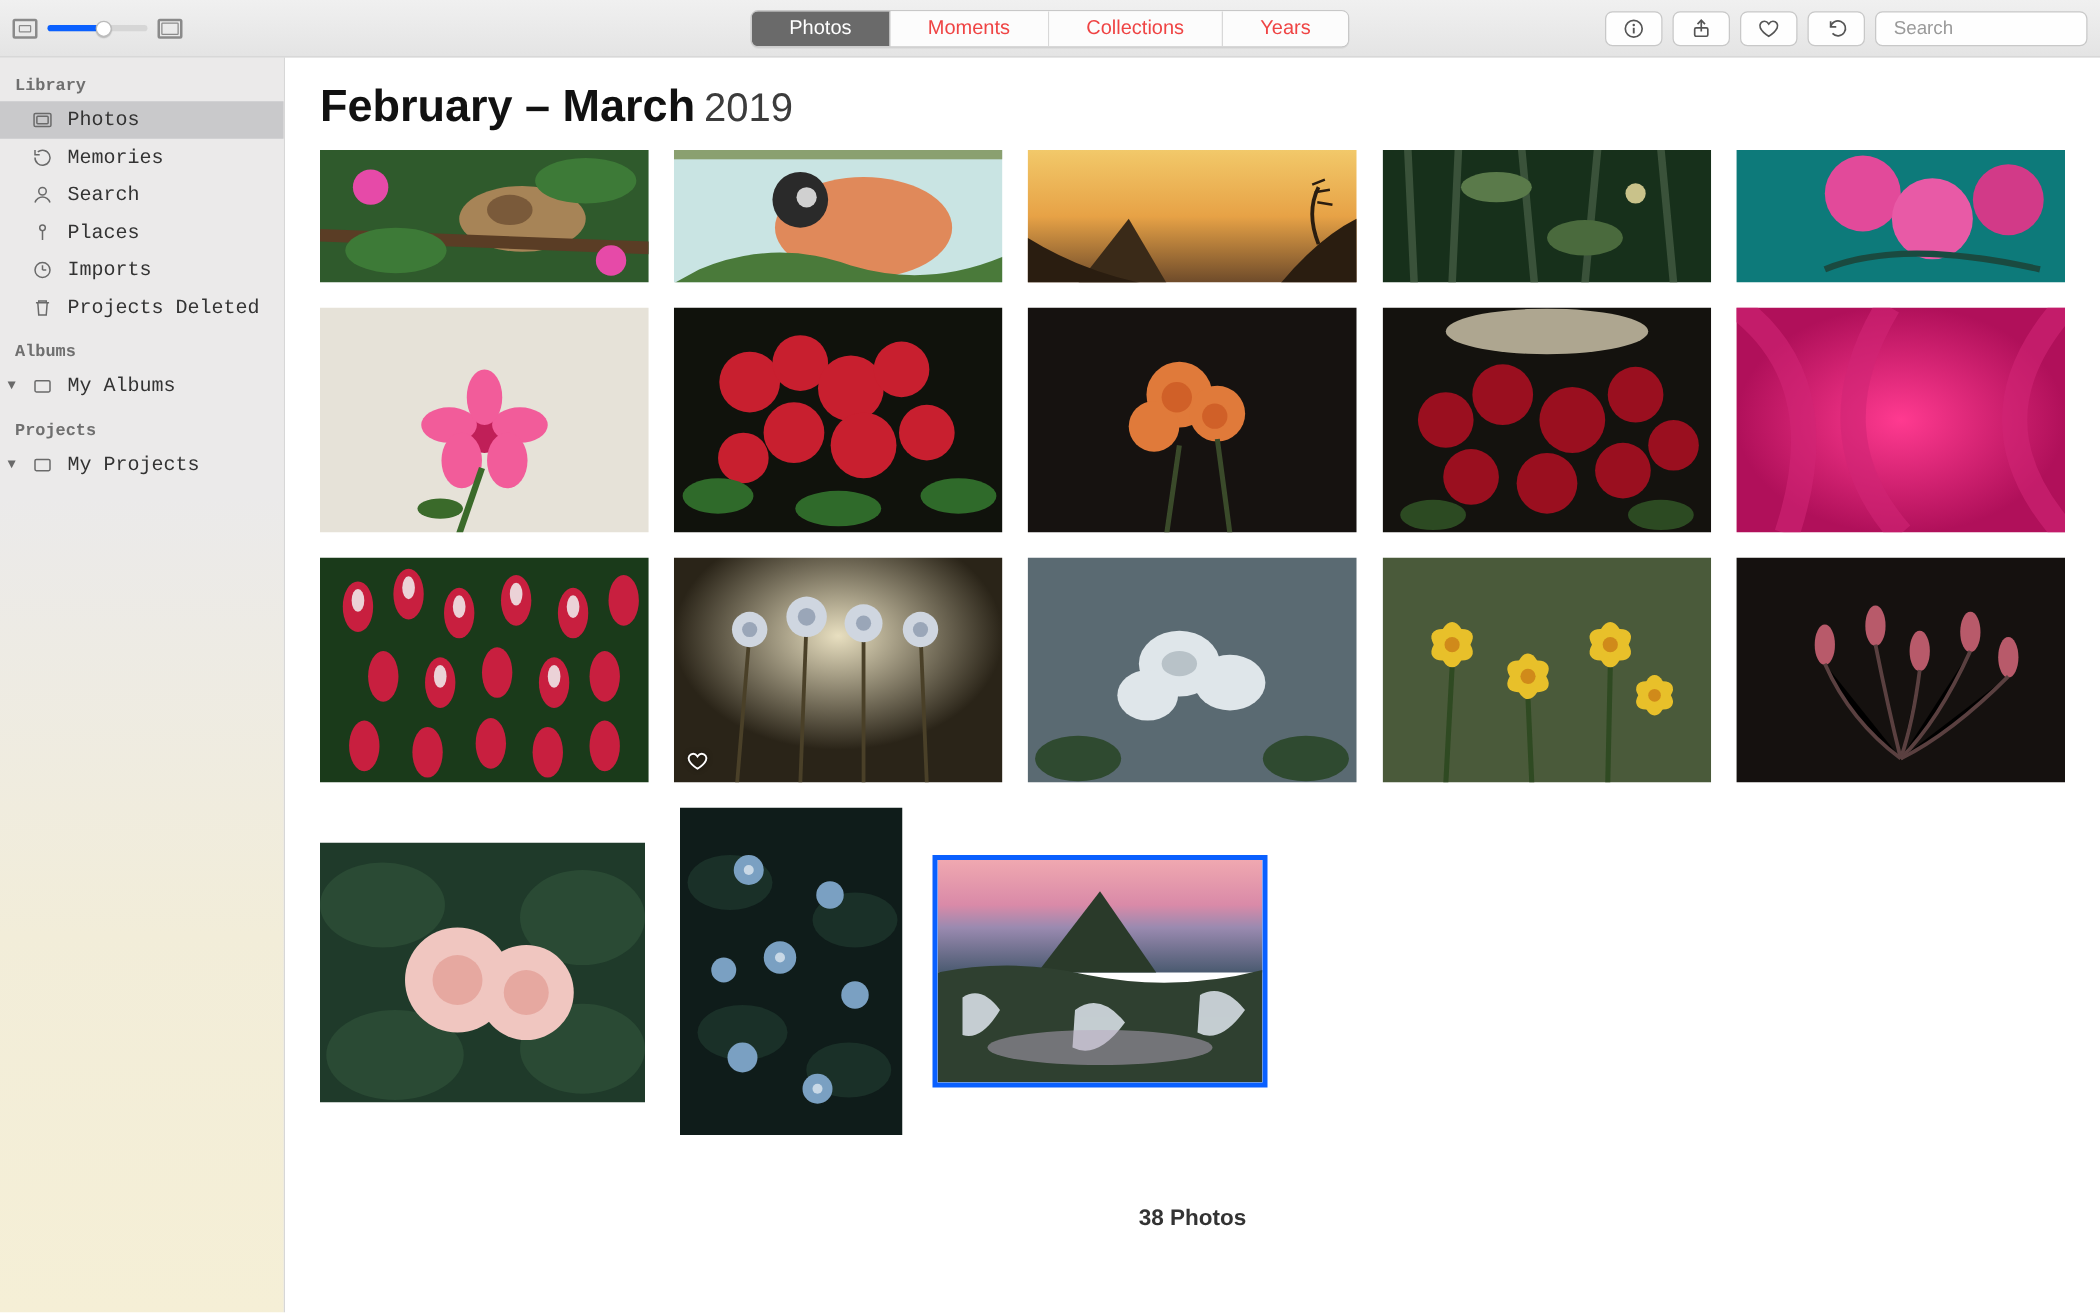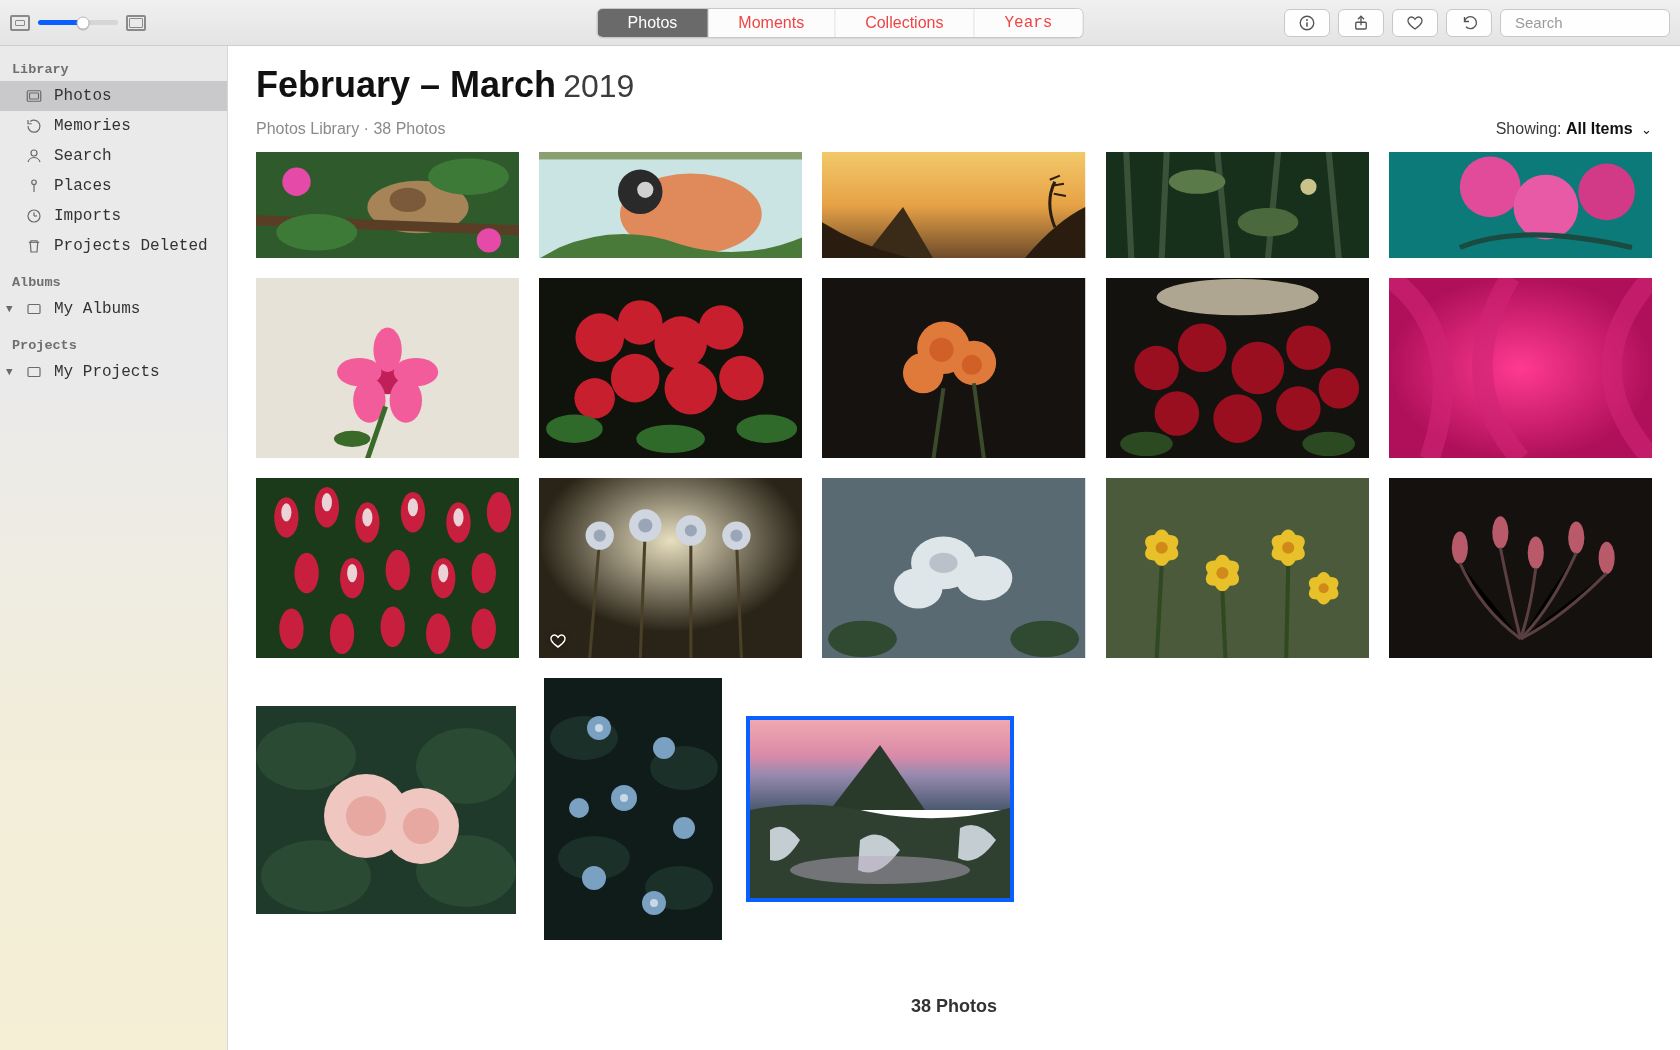--- a/index.html
+++ b/index.html
@@ -39,21 +39,21 @@
     display:flex; border:1px solid #c8c8c8; border-radius:6px; overflow:hidden;
     background:#fefefe;
     box-shadow: 0 1px 0 rgba(0,0,0,.05);
   }
   .view-seg button {
     border:none; background:#fcfcfc; padding: 5px 30px;
     font-size: 16px; color:#ef4444;
     border-right:1px solid #d8d8d8;
     cursor:pointer;
   }
-  .view-seg button:last-child { border-right:none;font-family:Liberation Mono, monospace; }
+  .view-seg button:last-child { border-right:none; }
   .view-seg button.active { background:#6a6a6a; color:#fff; }
 
   .toolbar-right { margin-left:auto; display:flex; align-items:center; gap:8px; }
   .tbtn {
     height:28px; min-width:46px; padding:0 12px;
     border:1px solid #c8c8c8; border-radius:6px;
     background:#fefefe; display:flex; align-items:center; justify-content:center;
     color:#555; font-size:17px; cursor:pointer;
   }
   .tbtn svg { width:18px; height:18px; }
@@ -283,28 +283,20 @@
           </svg>
         </span>
       <span>My Projects</span>
     </div>
   </div>
 
   <div class="main">
     <div class="title-row">
       <span class="title-text">February – March</span>
       <span class="title-year">2019</span>
-    </div>
-    <div class="subrow">
-      <span class="crumb">Photos Library · 38 Photos</span>
-      <span class="showing">
-        <span class="showing-label">Showing:</span>
-        <span class="showing-value">All Items</span>
-        <span class="chevron">⌄</span>
-      </span>
     </div>
 
     <div class="grid-area">
 
       <div class="grid-row row1">
         <div class="thumb">
           <svg viewBox="0 0 260 106" preserveAspectRatio="xMidYMid slice">
               <rect width="260" height="106" fill="#2f5a2c"></rect>
               <ellipse cx="160" cy="55" rx="50" ry="26" fill="#a78457"></ellipse>
               <ellipse cx="150" cy="48" rx="18" ry="12" fill="#7a5a3a"></ellipse>

